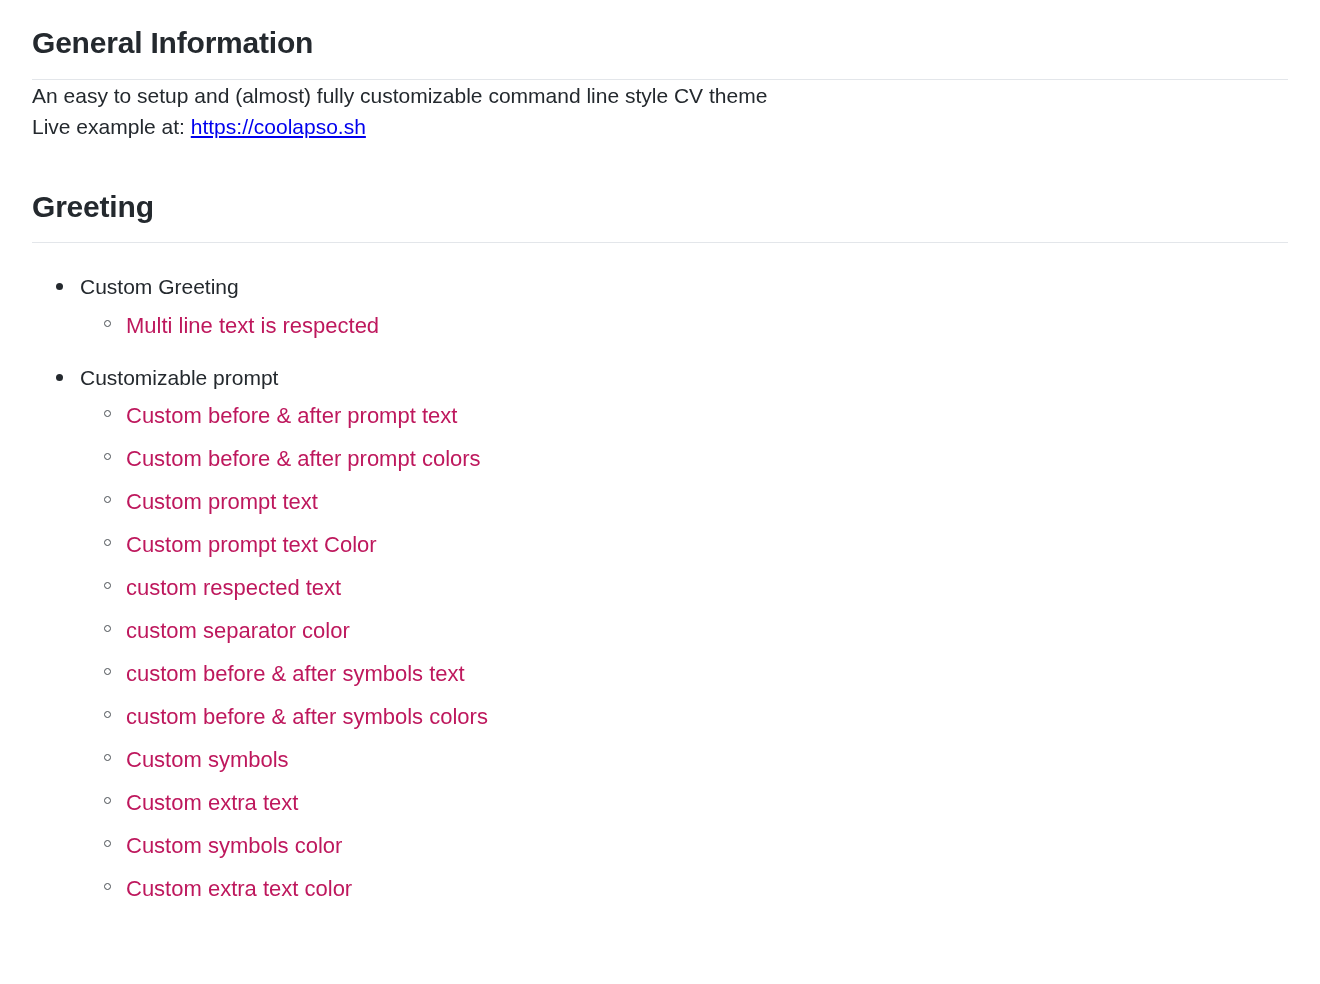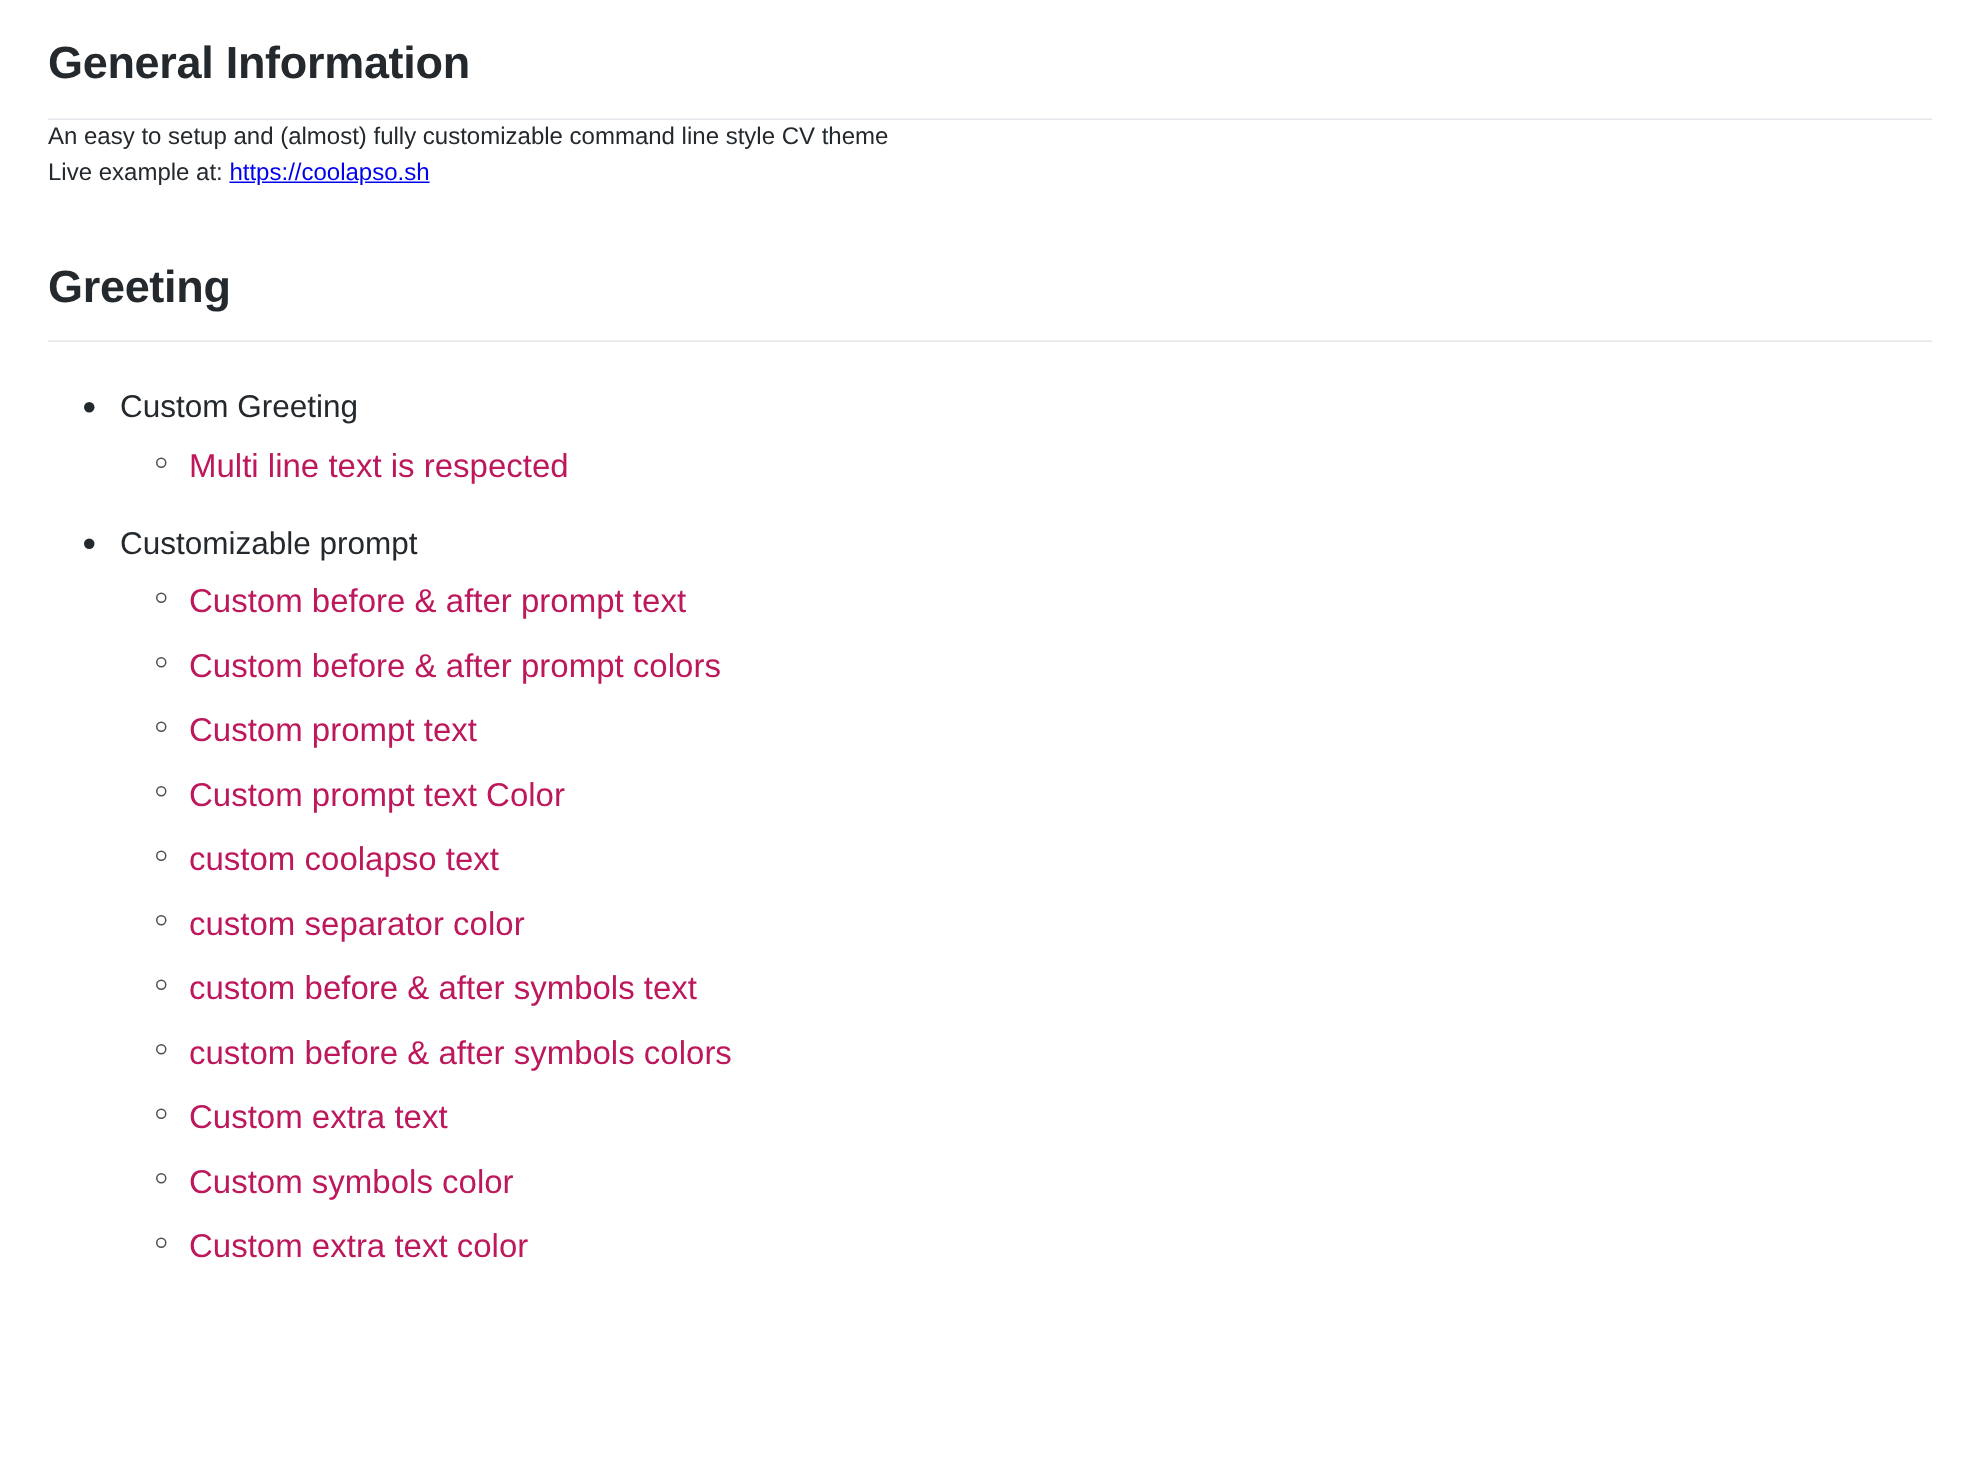--- a/index.html
+++ b/index.html
@@ -33,21 +33,21 @@
 
   .heading-rule {
     height: 1px;
     background: #e3e6ea;
     border: 0;
     margin: 18px 0 0 0;
     width: 1256px;
   }
 
   p.body-text {
-    font-size: 16px;
+    font-size: 21px;
     line-height: 1.5;
     color: #24292e;
     margin: 0;
   }
 
   .para-1 { margin-top: 31px; }
   .para-2 { margin-top: 28px; }
 
   a.external-link {
     color: #0000ee;
@@ -155,30 +155,33 @@
           <li class="sub-item">
             <span class="item-label">Custom before &amp; after prompt colors</span>
           </li>
           <li class="sub-item">
             <span class="item-label">Custom prompt text</span>
           </li>
           <li class="sub-item">
             <span class="item-label">Custom prompt text Color</span>
           </li>
           <li class="sub-item">
-            <span class="item-label">custom coolapso text</span>
+            <span class="item-label">custom respected text</span>
           </li>
           <li class="sub-item">
             <span class="item-label">custom separator color</span>
           </li>
           <li class="sub-item">
             <span class="item-label">custom before &amp; after symbols text</span>
           </li>
           <li class="sub-item">
             <span class="item-label">custom before &amp; after symbols colors</span>
+          </li>
+          <li class="sub-item">
+            <span class="item-label">Custom symbols</span>
           </li>
           <li class="sub-item">
             <span class="item-label">Custom extra text</span>
           </li>
           <li class="sub-item">
             <span class="item-label">Custom symbols color</span>
           </li>
           <li class="sub-item">
             <span class="item-label">Custom extra text color</span>
           </li>

